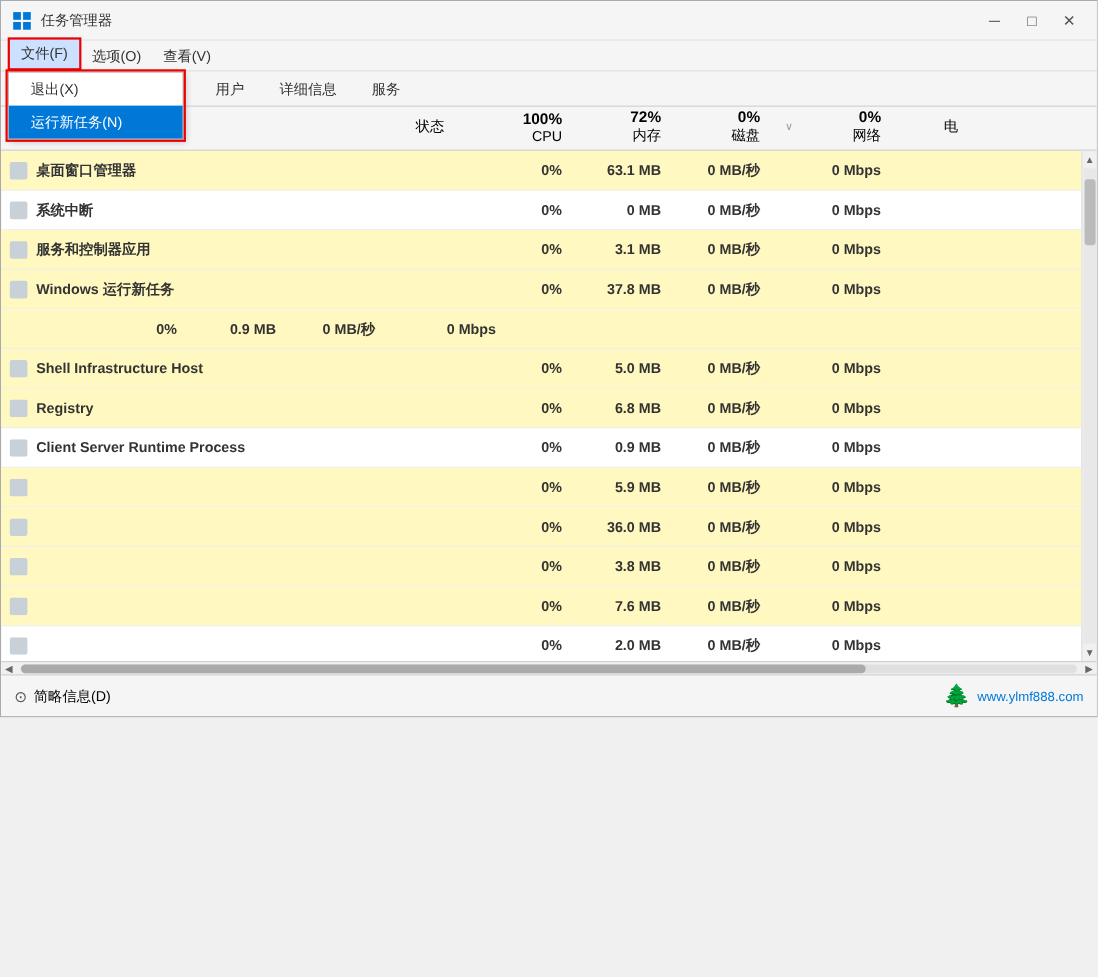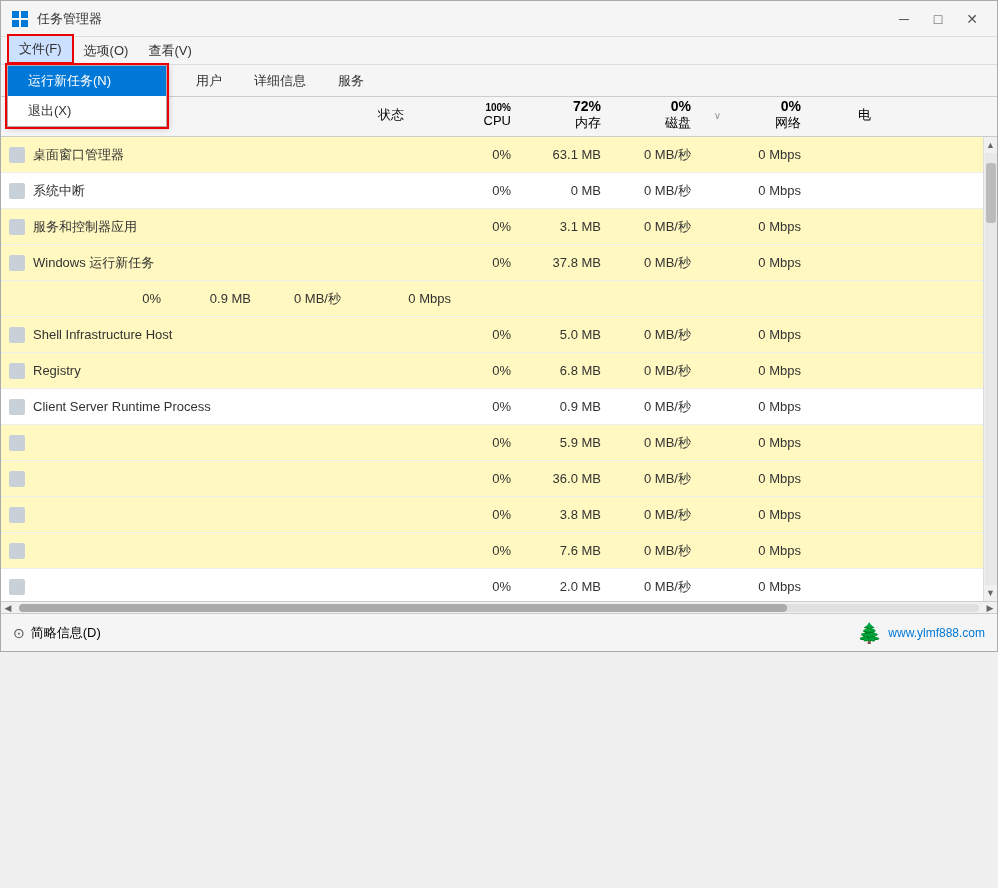--- a/index.html
+++ b/index.html
@@ -287,20 +287,21 @@
       border-radius: 3px;
       position: absolute;
       top: 10px;
       left: 1px;
     }
 
     .table-with-scrollbar {
       display: flex;
       flex: 1;
       overflow: hidden;
+      font-weight: bold;
     }
   </style>
 </head>
 <body>
 
 <div class="window">
 
   <div class="title-bar">
     <div class="title-bar-left">
       <span class="title-icon">
@@ -319,22 +320,22 @@
       <button class="title-btn close">✕</button>
     </div>
   </div>
 
   <div class="menu-bar">
     <div class="menu-item file-menu">文件(F)</div>
     <div class="menu-item">选项(O)</div>
     <div class="menu-item">查看(V)</div>
 
     <div class="dropdown">
+      <div class="dropdown-item">退出(X)</div>
       <div class="dropdown-item hovered">运行新任务(N)</div>
-      <div class="dropdown-item">退出(X)</div>
     </div>
   </div>
 
   <div class="tab-bar">
     <div class="tab active">进程</div>
     <div class="tab">性能</div>
     <div class="tab">启动</div>
     <div class="tab">用户</div>
     <div class="tab">详细信息</div>
     <div class="tab">服务</div>
@@ -344,21 +345,21 @@
 
     <div class="table-header">
       <div class="table-header-row">
         <div class="header-cell name-cell">
           <span>名称</span>
         </div>
         <div class="header-cell status-cell">
           <span>状态</span>
         </div>
         <div class="header-cell cpu-cell">
-          <span style="font-weight:bold;font-size:10px;">100%</span>
+          <span style="font-weight:bold;font-size:14px;">100%</span>
           <span>CPU</span>
         </div>
         <div class="header-cell mem-cell">
           <span style="font-weight:bold;font-size:14px;">72%</span>
           <span>内存</span>
         </div>
         <div class="header-cell disk-cell">
           <span style="font-weight:bold;font-size:14px;">0%</span>
           <span>磁盘</span>
         </div>

